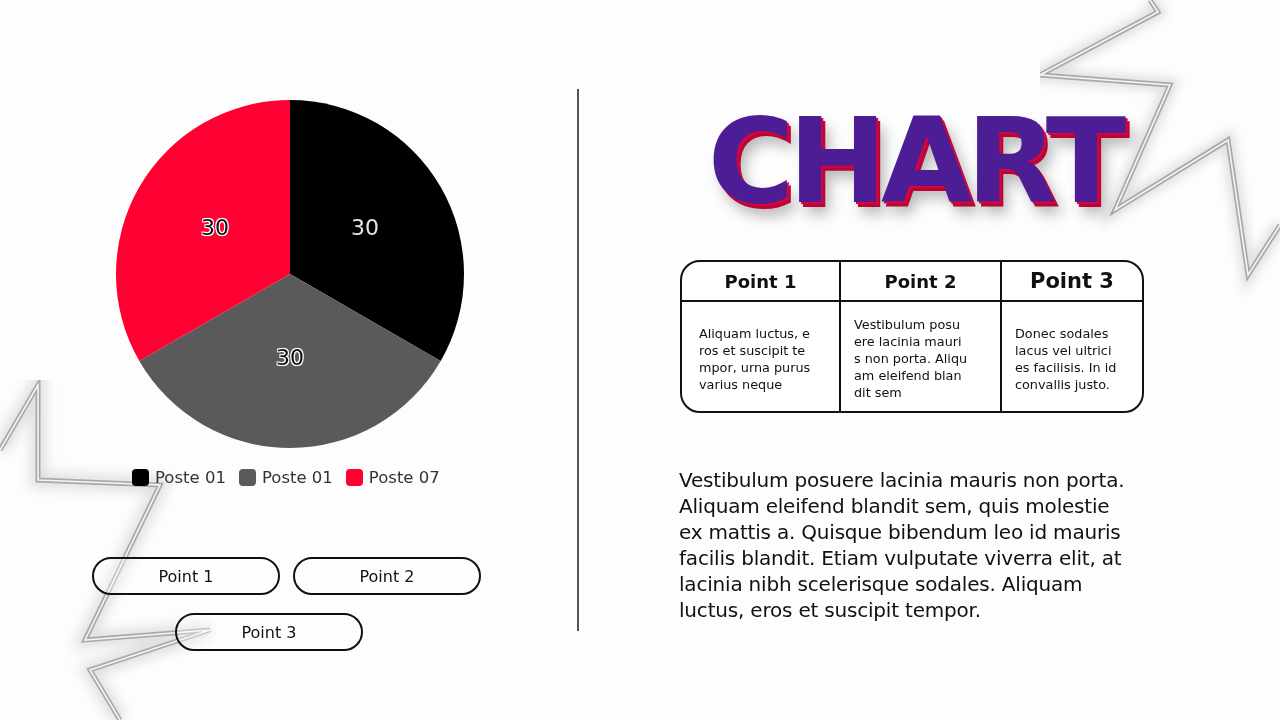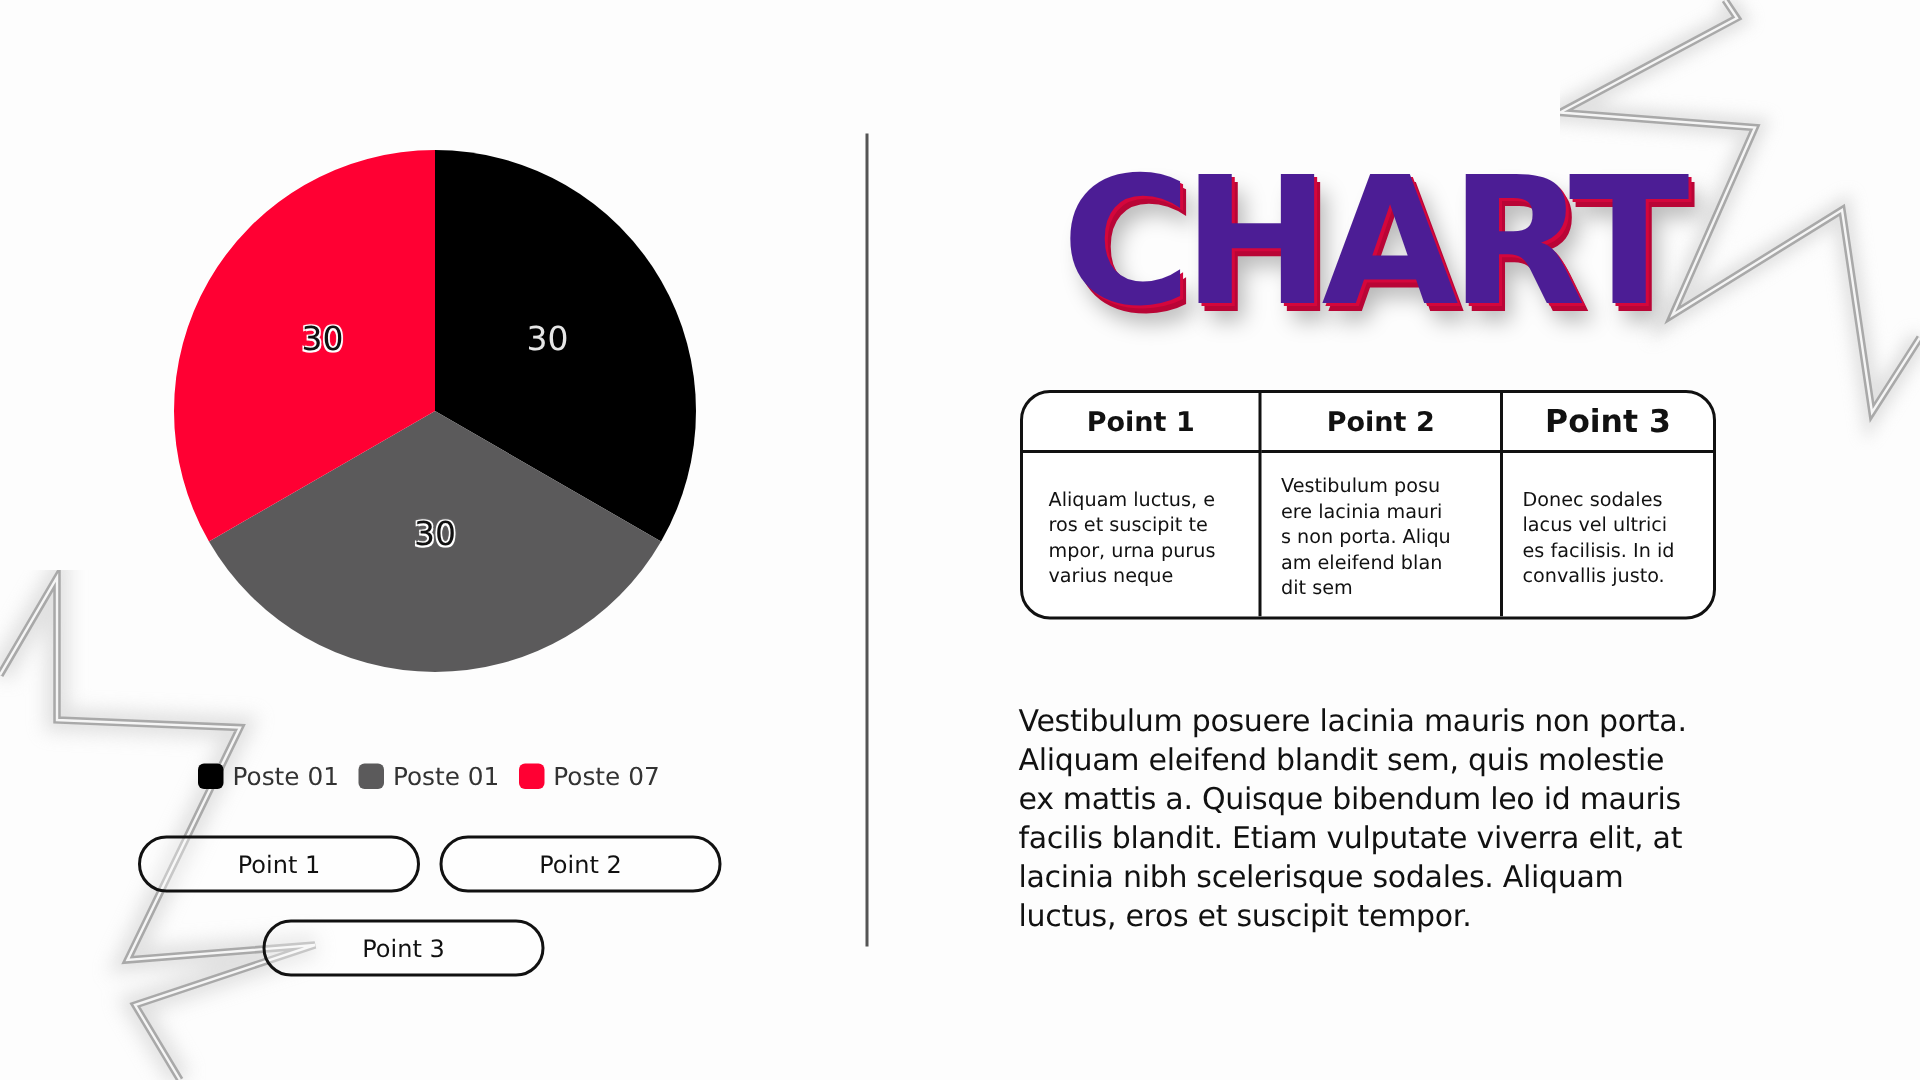--- a/index.html
+++ b/index.html
@@ -15,21 +15,21 @@
       position: absolute; font-family: "DejaVu Sans", sans-serif; font-size: 22px;
       transform: translate(-50%, -50%);
     }
     .pie-label.outlined {
       color: #111;
       text-shadow: -1px -1px 0 #fff, 1px -1px 0 #fff, -1px 1px 0 #fff, 1px 1px 0 #fff, 0 0 2px #fff;
     }
     .pie-label.light { color: #e6e6e6; }
 
     .legend { position: absolute; left: 132px; top: 468px; display: flex; align-items: center; gap: 0; }
-    .legend-item { display: flex; align-items: center; margin-right: 13px; margin-top: 40px; }
+    .legend-item { display: flex; align-items: center; margin-right: 13px; }
     .legend-swatch { width: 17px; height: 17px; border-radius: 4px; margin-right: 6px; }
     .legend-text { font-family: "DejaVu Sans", sans-serif; font-size: 16.5px; color: #333; }
 
     .pill {
       position: absolute; height: 38px; border: 2px solid #111; border-radius: 19px;
       background: rgba(255,255,255,0.35);
       display: flex; align-items: center; justify-content: center;
       font-family: "DejaVu Sans", sans-serif; font-size: 16px; color: #111;
     }
 

